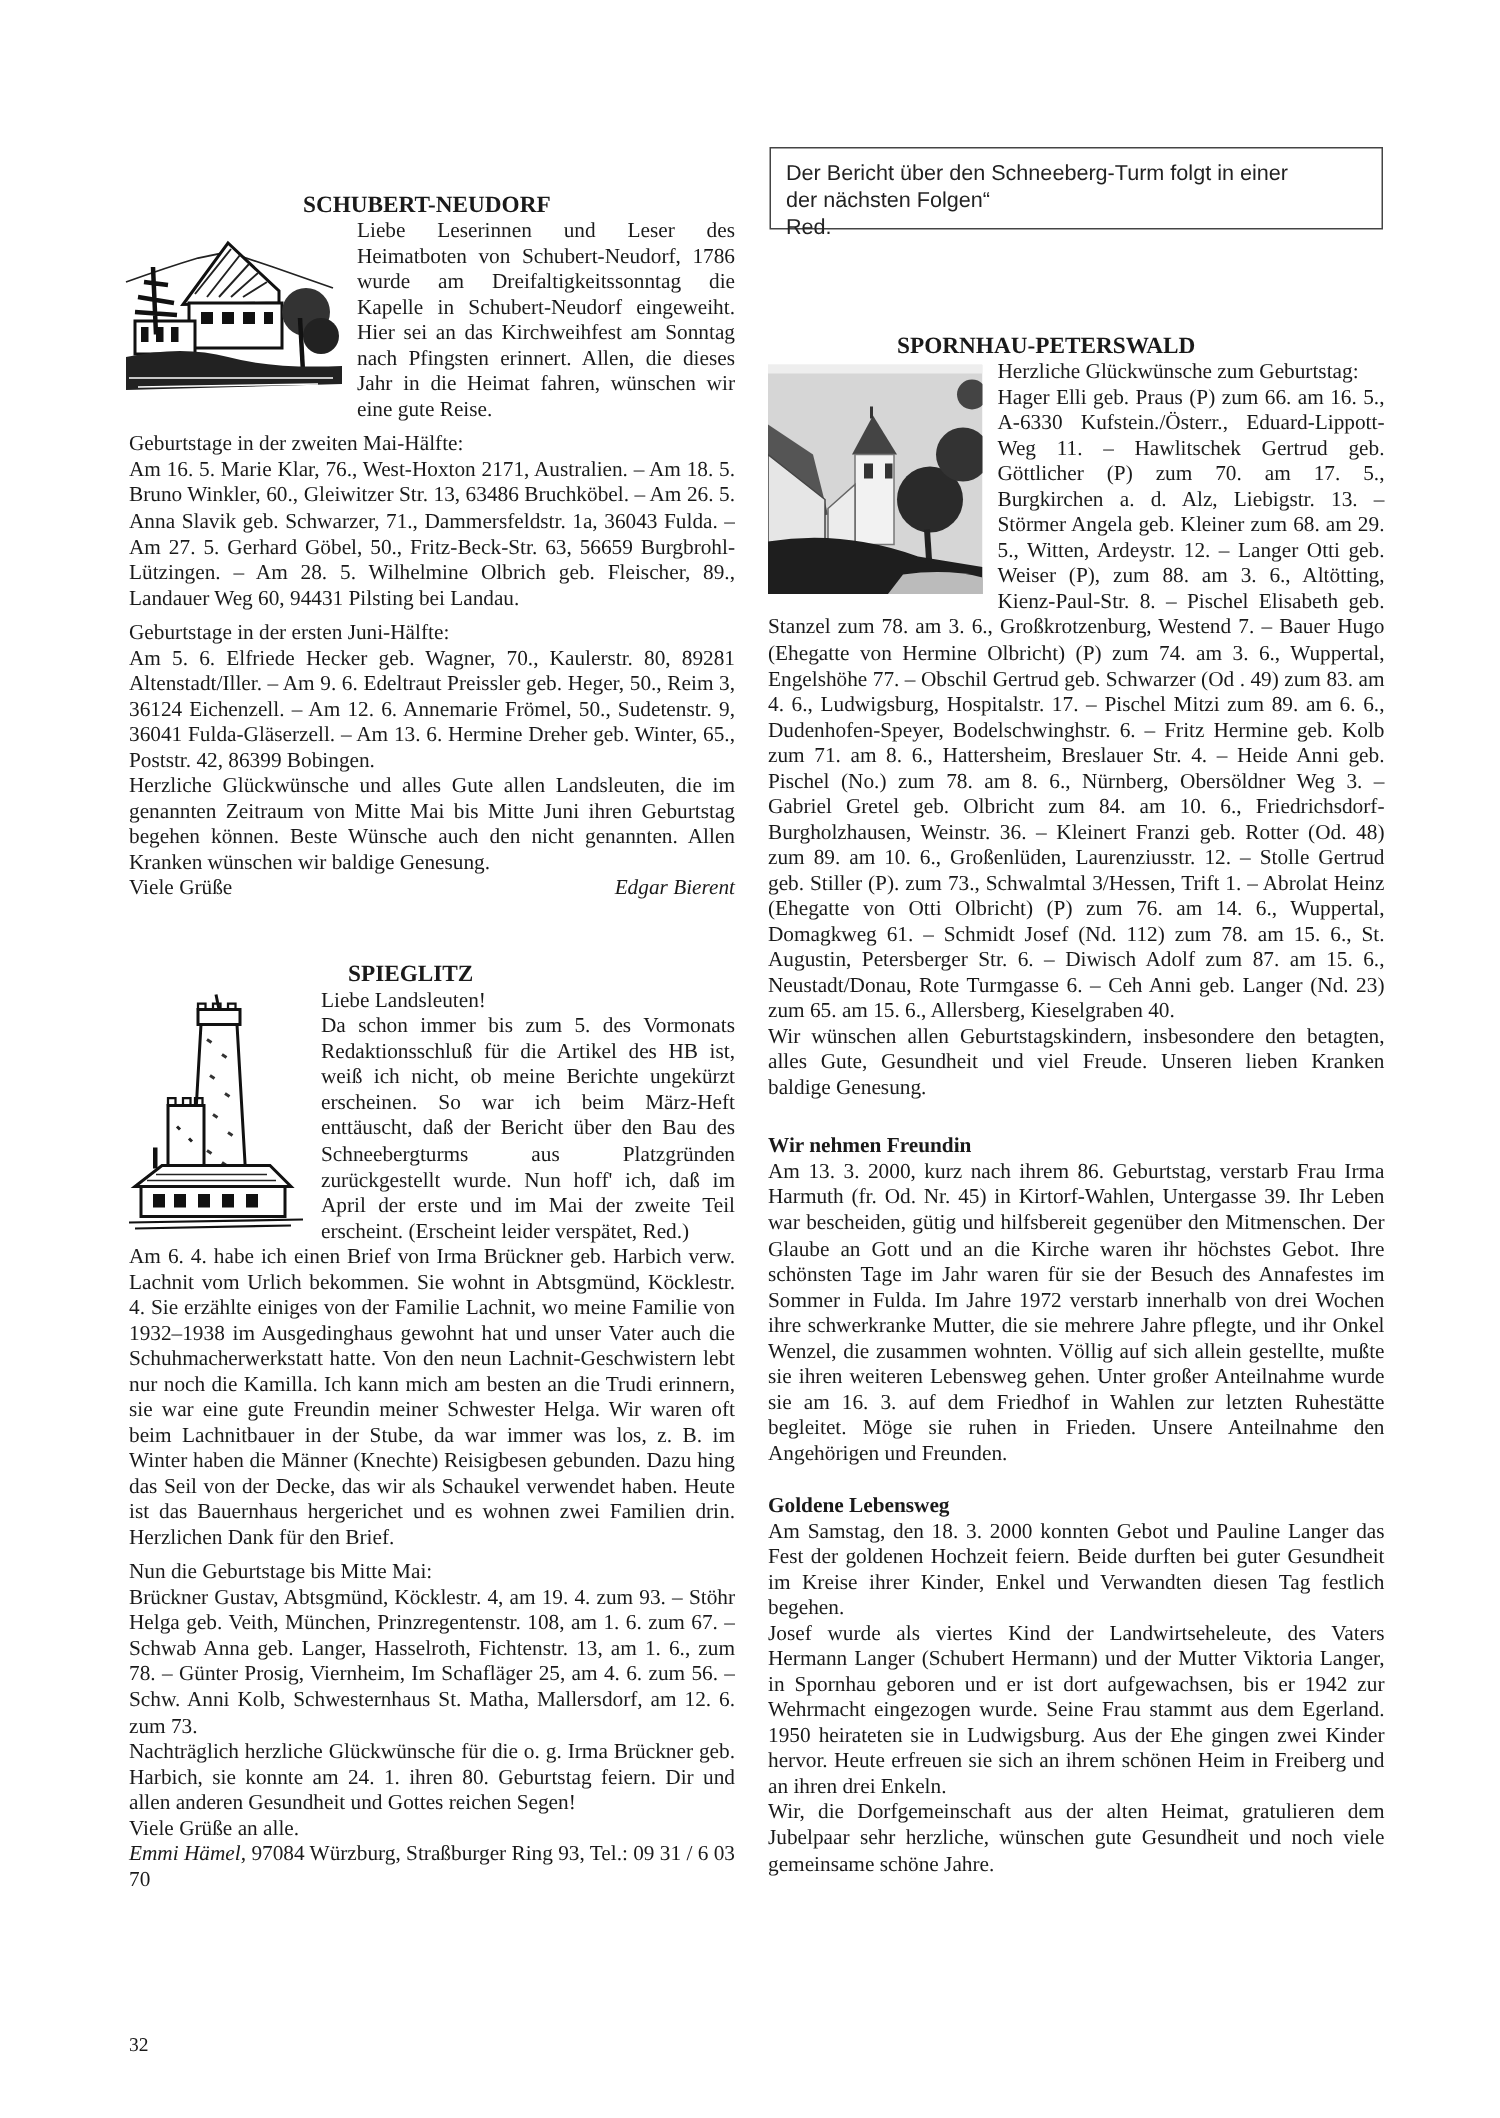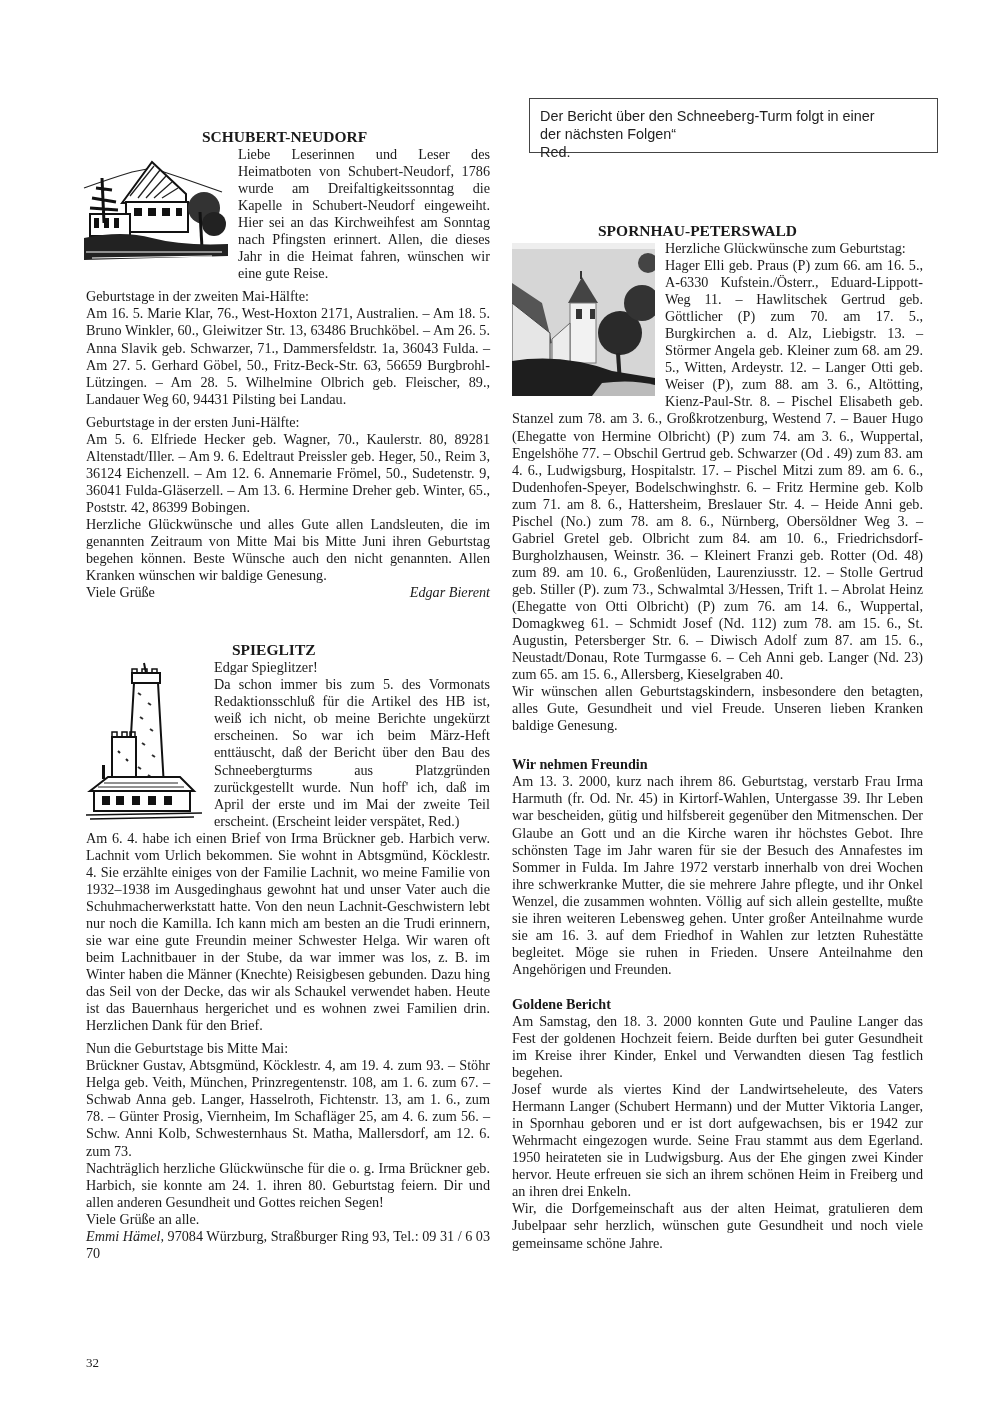--- a/index.html
+++ b/index.html
@@ -13,21 +13,21 @@
     .biggap { height: 14px; }
     h2.loc { font-size: 15.5px; font-weight: bold; margin: 0; line-height: 18px; text-align: left; }
     h3.sub { font-size: 14.2px; font-weight: bold; margin: 0; line-height: 17px; }
     b { font-weight: normal; }
     .sig { display: flex; justify-content: space-between; }
     .sig i { font-style: italic; }
     .fig { float: left; margin-right: 8px; }
     .fig svg { display: block; }
     .notice { position: absolute; left: 513px; top: 98px; width: 409px; height: 55px; box-sizing: border-box;
               border: 1.5px solid #444; padding: 8px 10px 0 10px;
-              font-family: "Liberation Sans", sans-serif; font-size: 14.4px; line-height: 18px; color: #222; margin-left: 16px; }
+              font-family: "Liberation Sans", sans-serif; font-size: 14.4px; line-height: 18px; color: #222; }
     .notice .l2 { display: flex; justify-content: space-between; flex-direction: column; }
     .pageno { position: absolute; left: 86px; top: 1355px; font-size: 13px; }
   </style>
 </head>
 <body>
 
 <div class="col col-left">
 
   <section>
     <h2 class="loc" style="padding-left:116px">SCHUBERT-NEUDORF</h2>
@@ -90,21 +90,21 @@
         <path d="M20 124 L94 124 M14 128 L100 128" stroke="#222" stroke-width="1"></path>
         <rect x="10" y="132" width="96" height="20" fill="#fff" stroke="#111" stroke-width="2"></rect>
         <rect x="18" y="137" width="8" height="9" fill="#111"></rect>
           <rect x="32" y="137" width="8" height="9" fill="#111"></rect>
           <rect x="48" y="137" width="8" height="9" fill="#111"></rect>
           <rect x="64" y="137" width="8" height="9" fill="#111"></rect>
           <rect x="80" y="137" width="8" height="9" fill="#111"></rect>
         <path d="M2 156 L118 154 M6 160 L110 158" stroke="#111" stroke-width="1.5"></path>
       </svg>
     </div>
-    <p>Edgar Spieglitzer!</p>
+    <p>Liebe Landsleuten!</p>
     <p>Da schon immer bis zum 5. des Vormonats Redaktionsschluß für die Artikel des HB ist, weiß ich nicht, ob meine Berichte ungekürzt erscheinen. So war ich beim März-Heft enttäuscht, daß der Bericht über den Bau des Schneebergturms aus Platzgründen zurückgestellt wurde. Nun hoff' ich, daß im April der erste und im Mai der zweite Teil erscheint. (Erscheint leider verspätet, Red.)</p>
     <p>Am 6. 4. habe ich einen Brief von Irma Brückner geb. Harbich verw. Lachnit vom Urlich bekommen. Sie wohnt in Abtsgmünd, Köcklestr. 4. Sie erzählte einiges von der Familie Lachnit, wo meine Familie von 1932–1938 im Ausgedinghaus gewohnt hat und unser Vater auch die Schuhmacherwerkstatt hatte. Von den neun Lachnit-Geschwistern lebt nur noch die Kamilla. Ich kann mich am besten an die Trudi erinnern, sie war eine gute Freundin meiner Schwester Helga. Wir waren oft beim Lachnitbauer in der Stube, da war immer was los, z. B. im Winter haben die Männer (Knechte) Reisigbesen gebunden. Dazu hing das Seil von der Decke, das wir als Schaukel verwendet haben. Heute ist das Bauernhaus hergerichet und es wohnen zwei Familien drin. Herzlichen Dank für den Brief.</p>
     <div class="gap"></div>
     <p>Nun die Geburtstage bis Mitte Mai:</p>
     <p>
       <b>Brückner Gustav,</b><span> Abtsgmünd, Köcklestr. 4, am 19. 4. zum 93. – </span><b>Stöhr Helga</b><span> geb. Veith, München, Prinzregentenstr. 108, am 1. 6. zum 67. – </span><b>Schwab Anna</b><span> geb. Langer, Hasselroth, Fichtenstr. 13, am 1. 6., zum 78. – </span><b>Günter Prosig,</b><span> Viernheim, Im Schafläger 25, am 4. 6. zum 56. – </span><b>Schw. Anni Kolb,</b><span> Schwesternhaus St. Matha, Mallersdorf, am 12. 6. zum 73.</span>
     </p>
     <p>
       <span>Nachträglich herzliche Glückwünsche für die o. g. </span><b>Irma Brückner</b><span> geb. Harbich, sie konnte am 24. 1. ihren 80. Geburtstag feiern. Dir und allen anderen Gesundheit und Gottes reichen Segen!</span>
     </p>
@@ -158,22 +158,22 @@
   <section>
     <h3 class="sub">Wir nehmen Freundin</h3>
     <p>
       <span>Am 13. 3. 2000, kurz nach ihrem 86. Geburtstag, verstarb Frau </span><b>Irma Harmuth</b><span> (fr. Od. Nr. 45) in Kirtorf-Wahlen, Untergasse 39. Ihr Leben war bescheiden, gütig und hilfsbereit gegenüber den Mitmenschen. Der Glaube an Gott und an die Kirche waren ihr höchstes Gebot. Ihre schönsten Tage im Jahr waren für sie der Besuch des Annafestes im Sommer in Fulda. Im Jahre 1972 verstarb innerhalb von drei Wochen ihre schwerkranke Mutter, die sie mehrere Jahre pflegte, und ihr Onkel Wenzel, die zusammen wohnten. Völlig auf sich allein gestellte, mußte sie ihren weiteren Lebensweg gehen. Unter großer Anteilnahme wurde sie am 16. 3. auf dem Friedhof in Wahlen zur letzten Ruhestätte begleitet. Möge sie ruhen in Frieden. Unsere Anteilnahme den Angehörigen und Freunden.</span>
     </p>
   </section>
 
   <div class="biggap" style="height:18px"></div>
 
   <section>
-    <h3 class="sub">Goldene Bericht</h3>
+    <h3 class="sub">Goldene Lebensweg</h3>
     <p>
-      <span>Am Samstag, den 18. 3. 2000 konnten </span><b>Gute</b><span> und </span><b>Pauline Langer</b><span> das Fest der goldenen Hochzeit feiern. Beide durften bei guter Gesundheit im Kreise ihrer Kinder, Enkel und Verwandten diesen Tag festlich begehen.</span>
+      <span>Am Samstag, den 18. 3. 2000 konnten </span><b>Gebot</b><span> und </span><b>Pauline Langer</b><span> das Fest der goldenen Hochzeit feiern. Beide durften bei guter Gesundheit im Kreise ihrer Kinder, Enkel und Verwandten diesen Tag festlich begehen.</span>
     </p>
     <p>Josef wurde als viertes Kind der Landwirtseheleute, des Vaters Hermann Langer (Schubert Hermann) und der Mutter Viktoria Langer, in Spornhau geboren und er ist dort aufgewachsen, bis er 1942 zur Wehrmacht eingezogen wurde. Seine Frau stammt aus dem Egerland. 1950 heirateten sie in Ludwigsburg. Aus der Ehe gingen zwei Kinder hervor. Heute erfreuen sie sich an ihrem schönen Heim in Freiberg und an ihren drei Enkeln.</p>
-    <p>Wir, die Dorfgemeinschaft aus der alten Heimat, gratulieren dem Jubelpaar sehr herzlich, wünschen gute Gesundheit und noch viele gemeinsame schöne Jahre.</p>
+    <p>Wir, die Dorfgemeinschaft aus der alten Heimat, gratulieren dem Jubelpaar sehr herzliche, wünschen gute Gesundheit und noch viele gemeinsame schöne Jahre.</p>
   </section>
 </div>
 
 <div class="pageno">32</div>
 
 </body></html>

